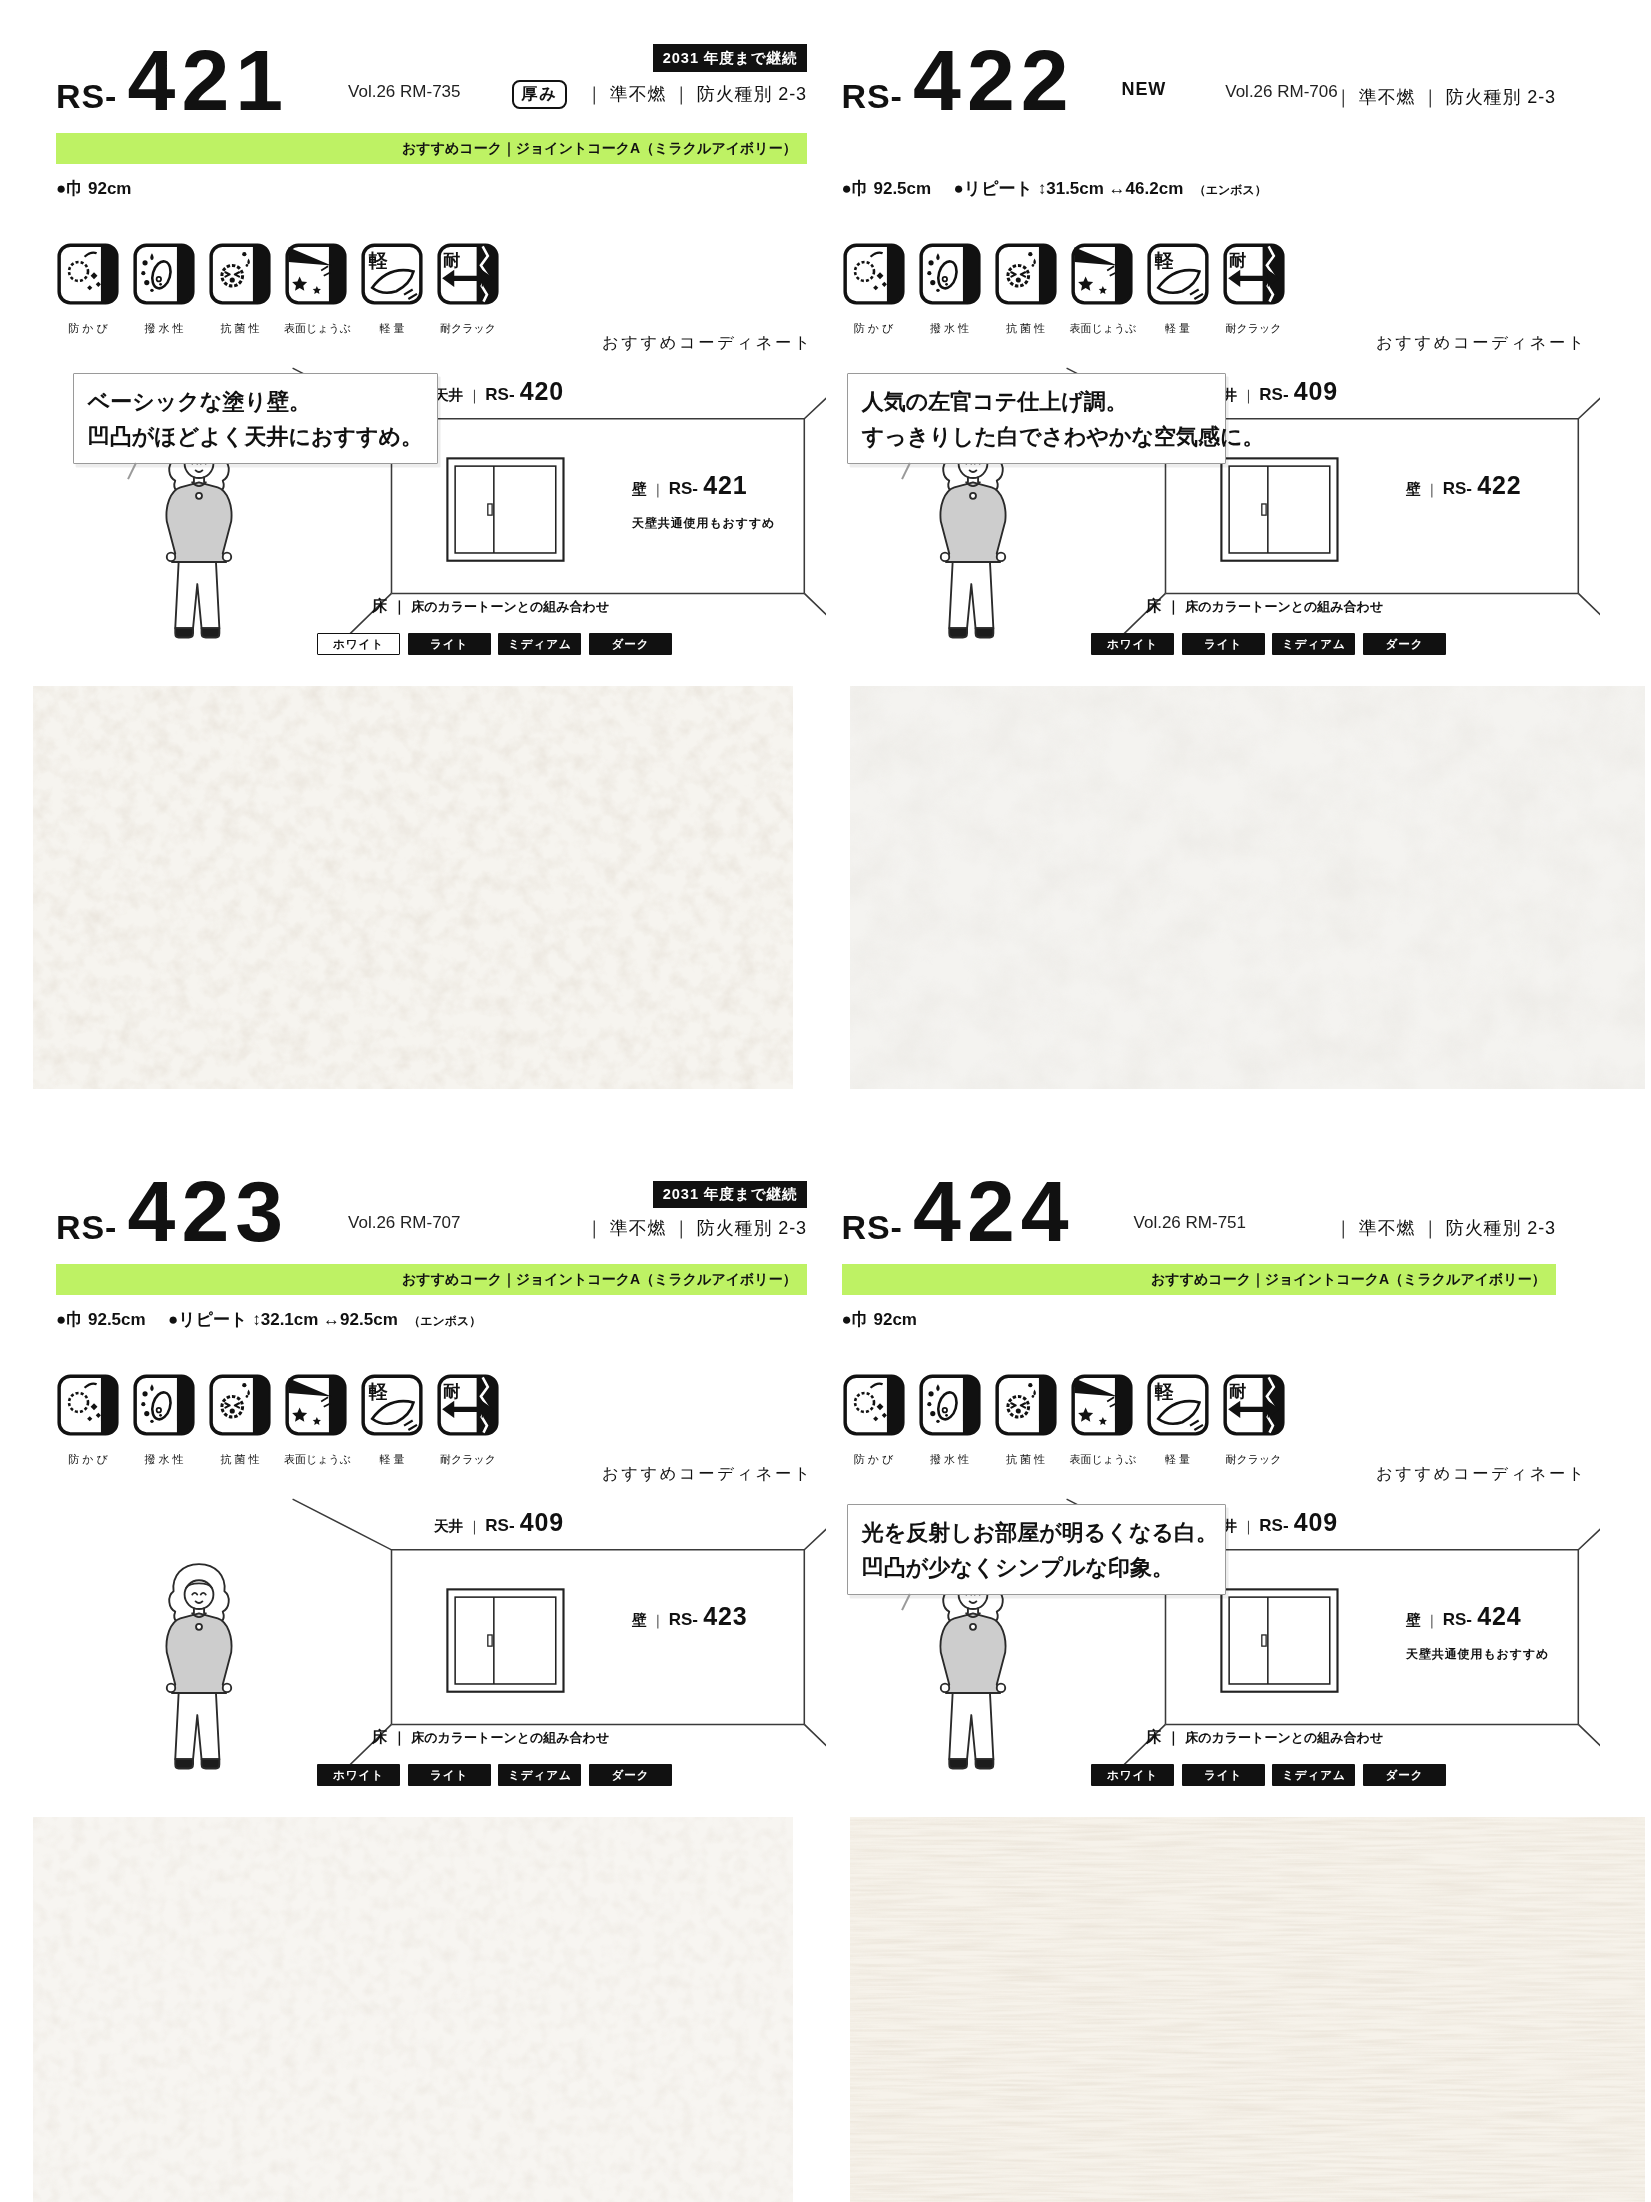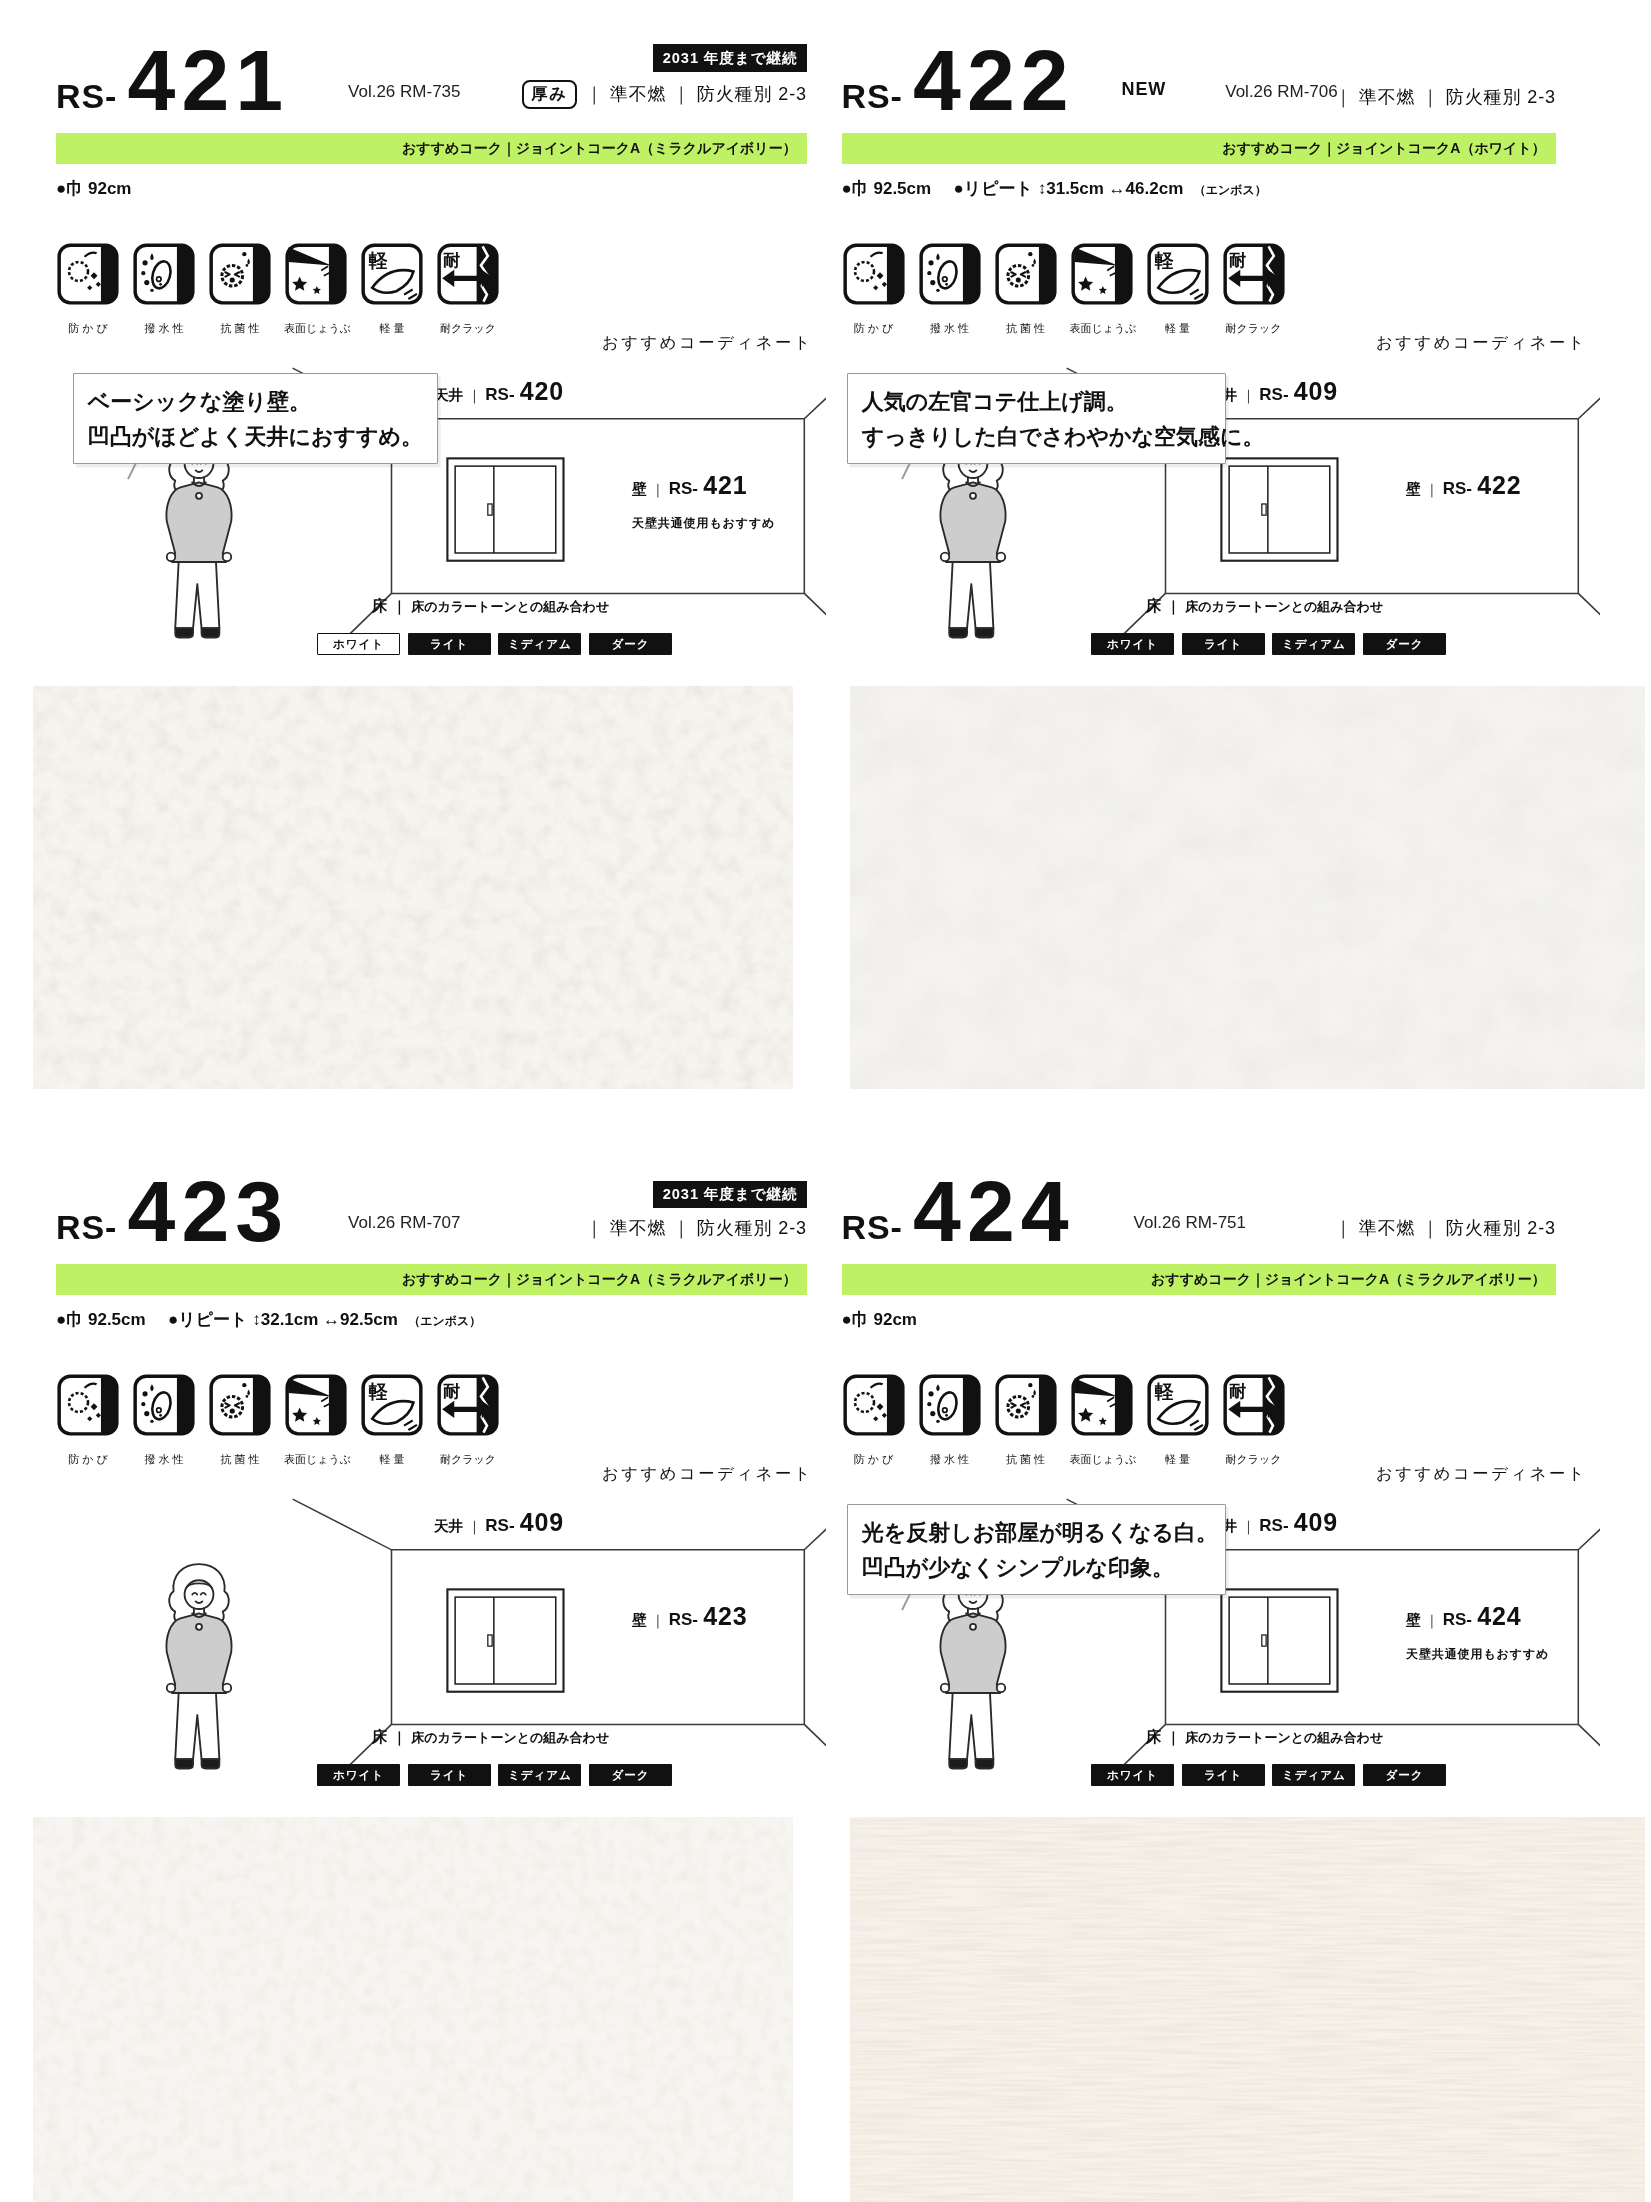--- a/index.html
+++ b/index.html
@@ -11,21 +11,21 @@
 
   
   .head { position:absolute; top:43px; left:var(--cl); display:flex; align-items:flex-end; white-space:nowrap; }
   .code-prefix { font-size:34px; font-weight:800; letter-spacing:0.9px; line-height:1; margin-bottom:6px; }
   .code-number { font-size:86px; font-weight:900; line-height:.88; letter-spacing:6px; margin-left:10.3px; }
   .new-label { font-size:18px; font-weight:800; letter-spacing:0.9px; margin:0 0 19px 47px; }
   .vol { font-size:17px; font-weight:500; color:#222; margin:0 0 17px 59px; }
 
   .badge-area { position:absolute; top:45px; right:var(--cr); height:64px; display:flex; flex-direction:column; justify-content:flex-end; align-items:flex-end; gap:7.7px; }
   .cont-badge { background:#111; color:#fff; font-size:14.6px; font-weight:700; letter-spacing:0.9px; padding:4.3px 9.5px; }
-  .cert-row { display:flex; align-items:center; gap:8px; }
+  .cert-row { display:flex; align-items:center; gap:18px; }
   .thick-badge { border:2.6px solid #111; border-radius:7.7px; font-size:16.3px; font-weight:800; letter-spacing:1.7px; padding:1.7px 7.7px; }
   .cert { font-size:18px; font-weight:400; letter-spacing:0.9px; }
 
   .caulk-bar { position:absolute; top:133px; left:var(--cl); right:var(--cr); height:31px; background:#bef264; display:flex; align-items:center; justify-content:flex-end; padding-right:10.3px; }
   .caulk-bar span { font-size:14px; font-weight:700; }
 
   .spec-line { position:absolute; top:177px; left:var(--cl); display:flex; align-items:baseline; gap:22.4px; white-space:nowrap; }
   .spec { font-size:17px; font-weight:700; }
   .spec-note { font-size:12px; font-weight:700; margin-left:-12px; }
 
@@ -281,23 +281,20 @@
   </header>
 
   <div class="badge-area">
 
     <div class="cert-row">
 
       <span class="cert">｜ 準不燃 ｜ 防火種別 2-3</span>
     </div>
   </div>
 
-  <div class="caulk-bar">
-    <span>おすすめコーク｜ジョイントコークA（ホワイト）</span>
-  </div>
 
   <div class="spec-line">
     <span class="spec">●巾 92.5cm</span>
     <span class="spec">●リピート ↕31.5cm ↔46.2cm</span>
     <span class="spec-note">（エンボス）</span>
   </div>
 
   <div class="icon-row">
         <div class="icon-cell">
   <svg class="feat-svg" viewBox="0 0 72 72" width="62" height="62">

